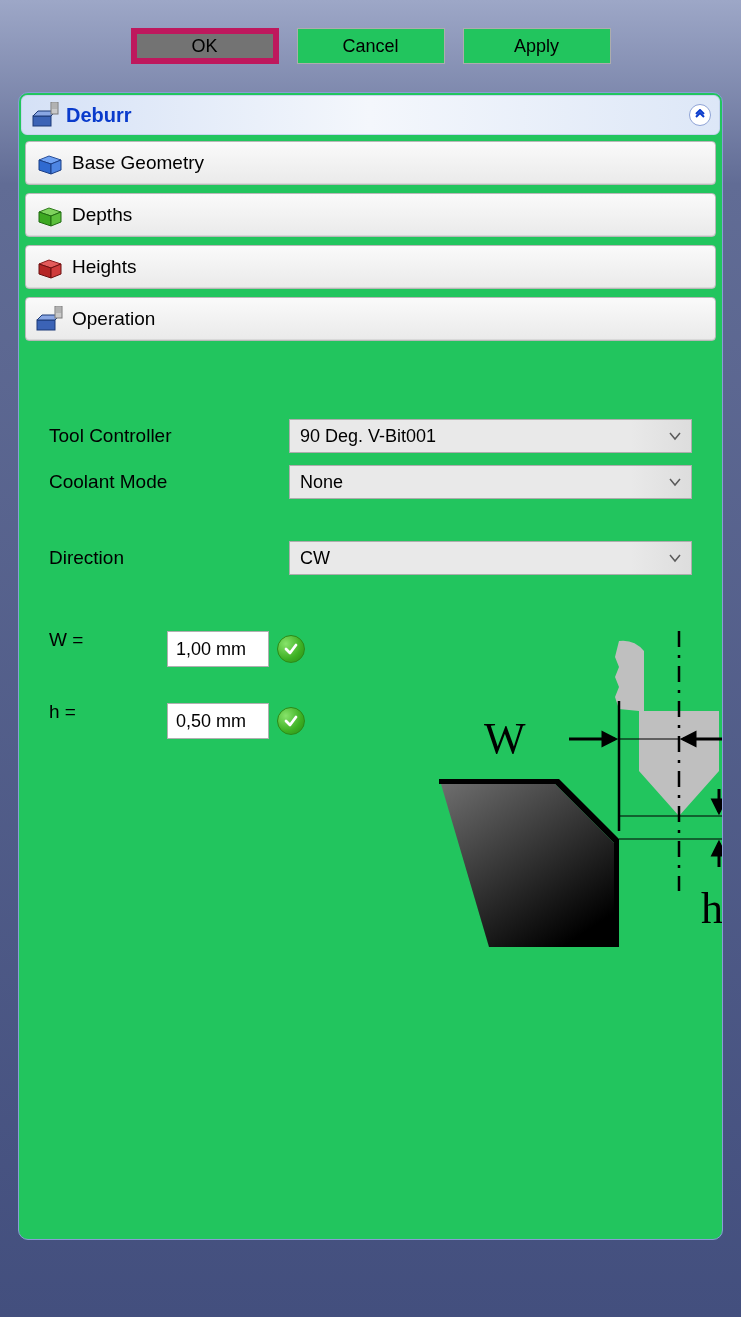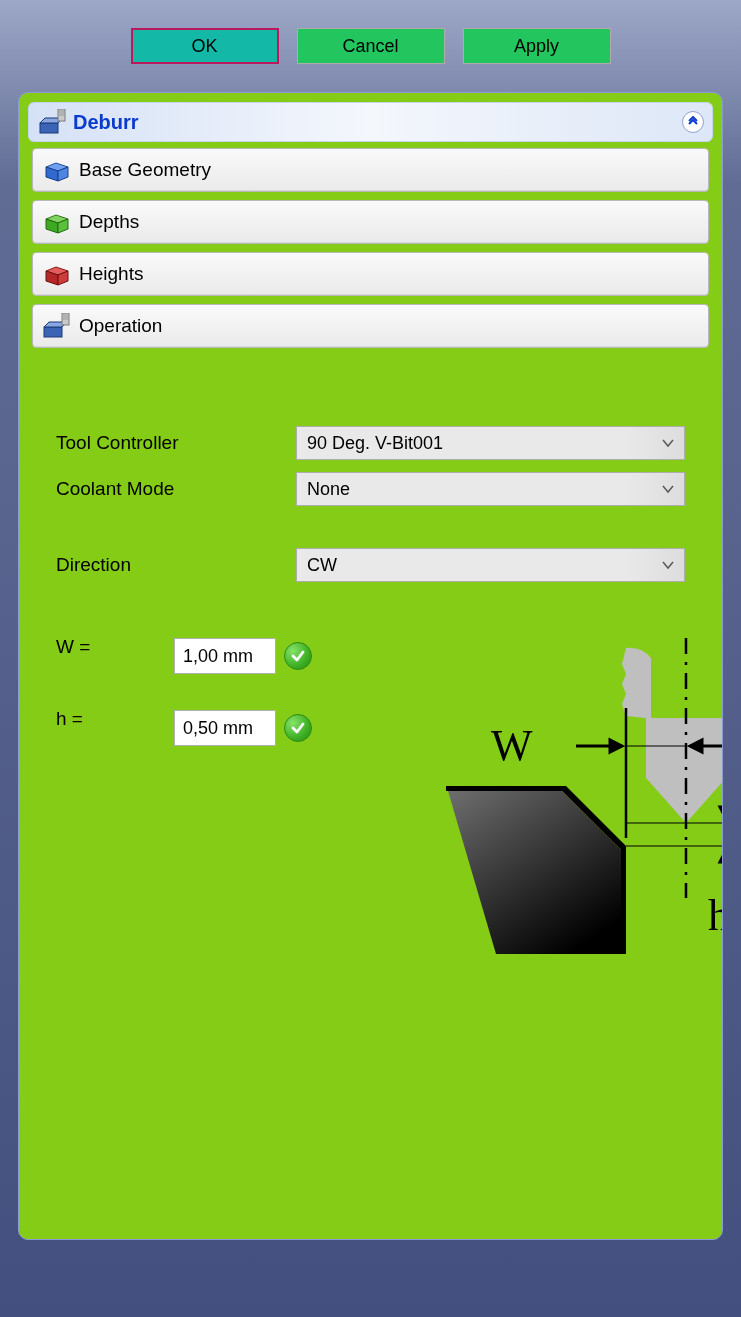--- a/index.html
+++ b/index.html
@@ -19,32 +19,32 @@
   }
   .top-btn {
     width:148px; height:36px;
     background:#22c55e;
     border:1px solid #adadad;
     font-size:18px;
     color:#000;
     cursor:pointer;
   }
   .top-btn.primary {
-    border:2px solid #be185d;
-    background:#14b8a6;
+    border:6px solid #be185d;
+    background:#737373;
   }
 
   
   .panel {
-    background:#84cc16;
+    background:#22c55e;
     border:1px solid #8a9bd6;
     border-radius:10px;
     height:1148px;
     overflow:hidden;
-    padding:9px;
+    padding:2px;
   }
 
   
   .panel-header {
     display:flex;
     align-items:center;
     gap:6px;
     height:40px;
     padding:0 8px 0 10px;
     border-radius:6px;

